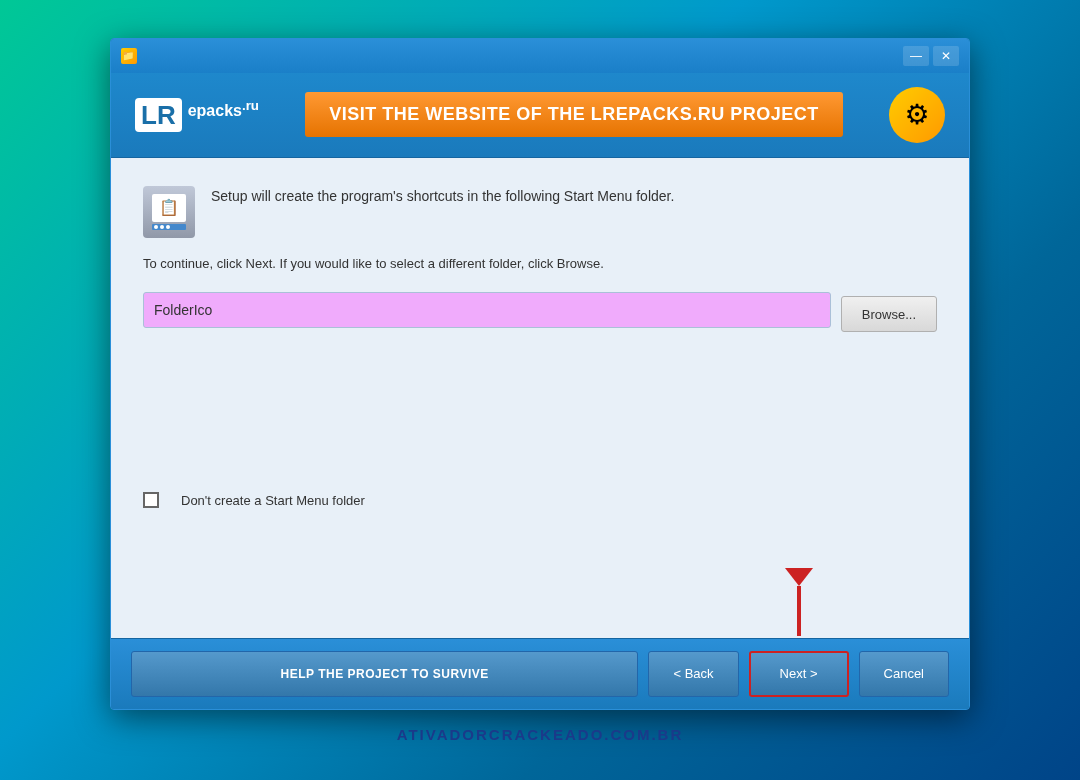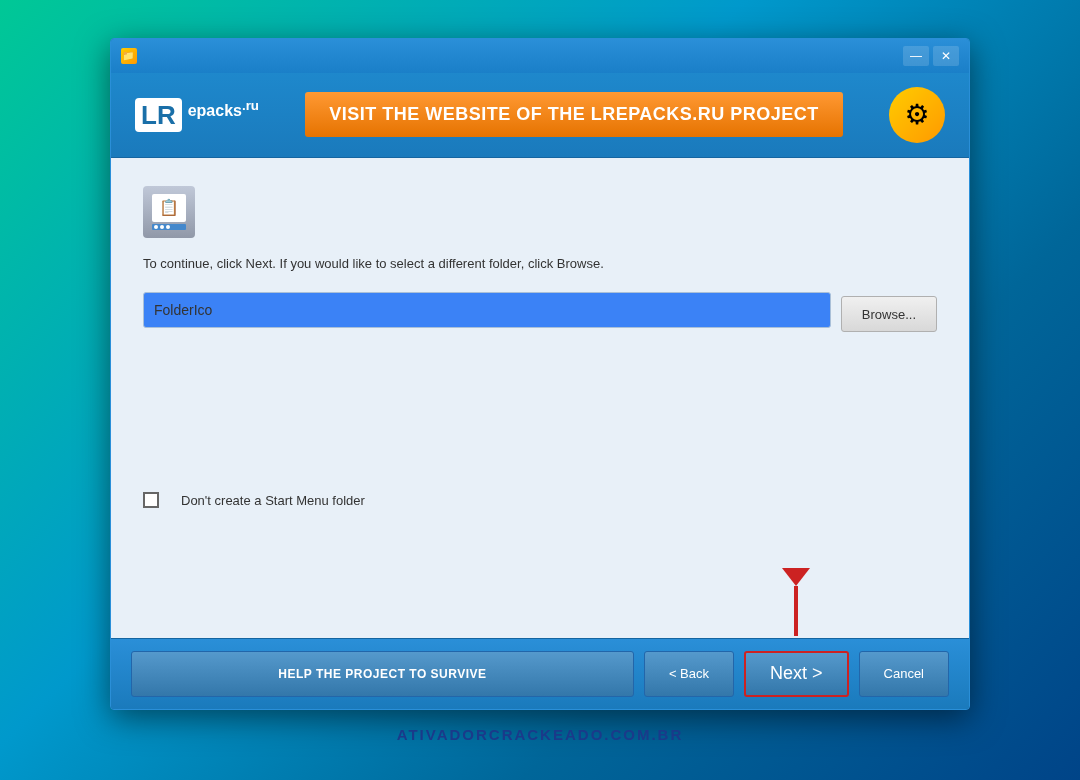--- a/index.html
+++ b/index.html
@@ -209,21 +209,21 @@
     .folder-row {
       display: flex;
       gap: 10px;
       margin-bottom: 20px;
       align-items: center;
     }
 
     .folder-input {
       flex: 1;
       height: 36px;
-      background: #3b82f6;
+      background: #f0abfc;
       border: 1px solid #aac0d8;
       border-radius: 3px;
       padding: 0 10px;
       font-size: 14px;
       color: #333;
       outline: none;
     }
 
     .browse-btn {
       height: 36px;
@@ -296,24 +296,23 @@
       min-width: 90px;
     }
 
     .next-btn {
       height: 46px;
       padding: 0 24px;
       background: linear-gradient(180deg, #5599cc 0%, #3377aa 100%);
       border: 2px solid #cc2222;
       border-radius: 3px;
       color: white;
-      font-size: 18px;
+      font-size: 13px;
       cursor: pointer;
       min-width: 100px;
-      text-align: right;
     }
 
     .cancel-btn {
       height: 46px;
       padding: 0 24px;
       background: linear-gradient(180deg, #5599cc 0%, #3377aa 100%);
       border: 1px solid #2266aa;
       border-radius: 3px;
       color: white;
       font-size: 13px;
@@ -396,20 +395,21 @@
   <div class="content-area">
     <div class="info-row">
       <div class="setup-icon">
         <div class="setup-icon-inner">📋</div>
         <div class="setup-icon-bar">
           <div class="setup-icon-dot"></div>
           <div class="setup-icon-dot"></div>
           <div class="setup-icon-dot"></div>
         </div>
       </div>
+      <p class="info-text">Setup will create the program's shortcuts in the following Start Menu folder.</p>
     </div>
 
     <p class="sub-text">To continue, click Next. If you would like to select a different folder, click Browse.</p>
 
     <div class="folder-row">
       <input class="folder-input" type="text" value="FolderIco" style="">
       <button class="browse-btn">Browse...</button>
     </div>
 
     <div style="flex:1; min-height: 120px;"></div>

